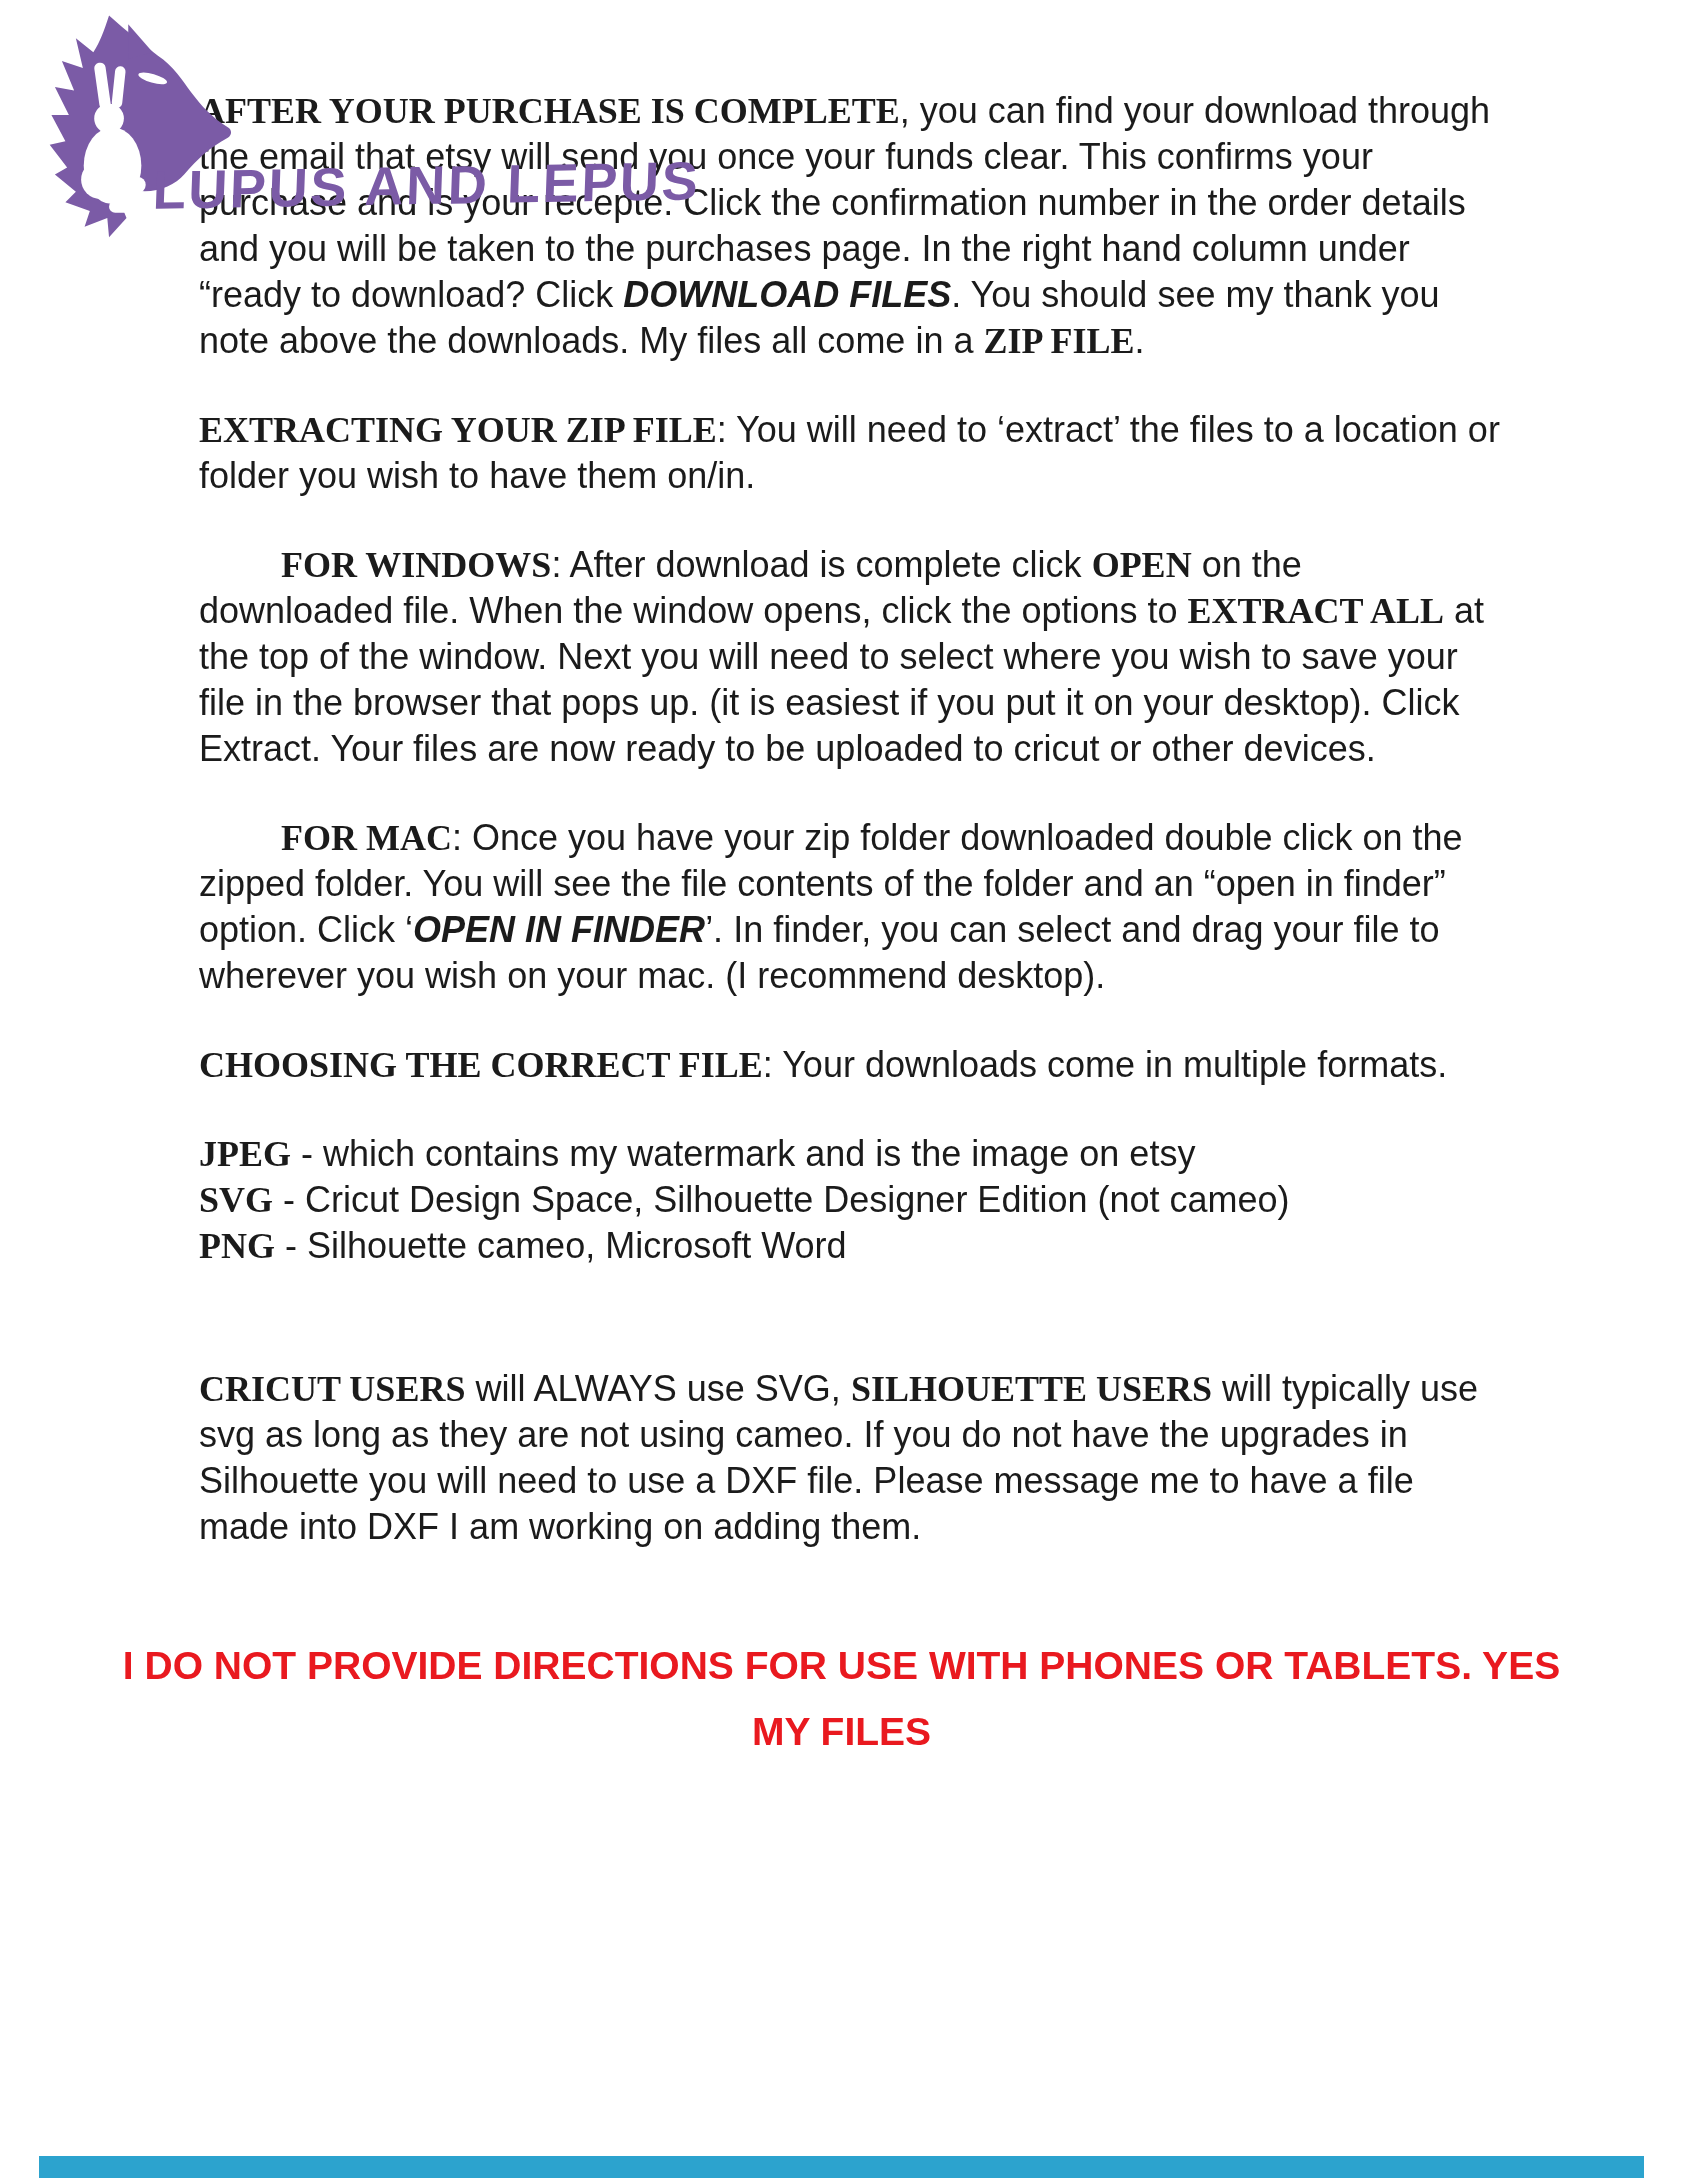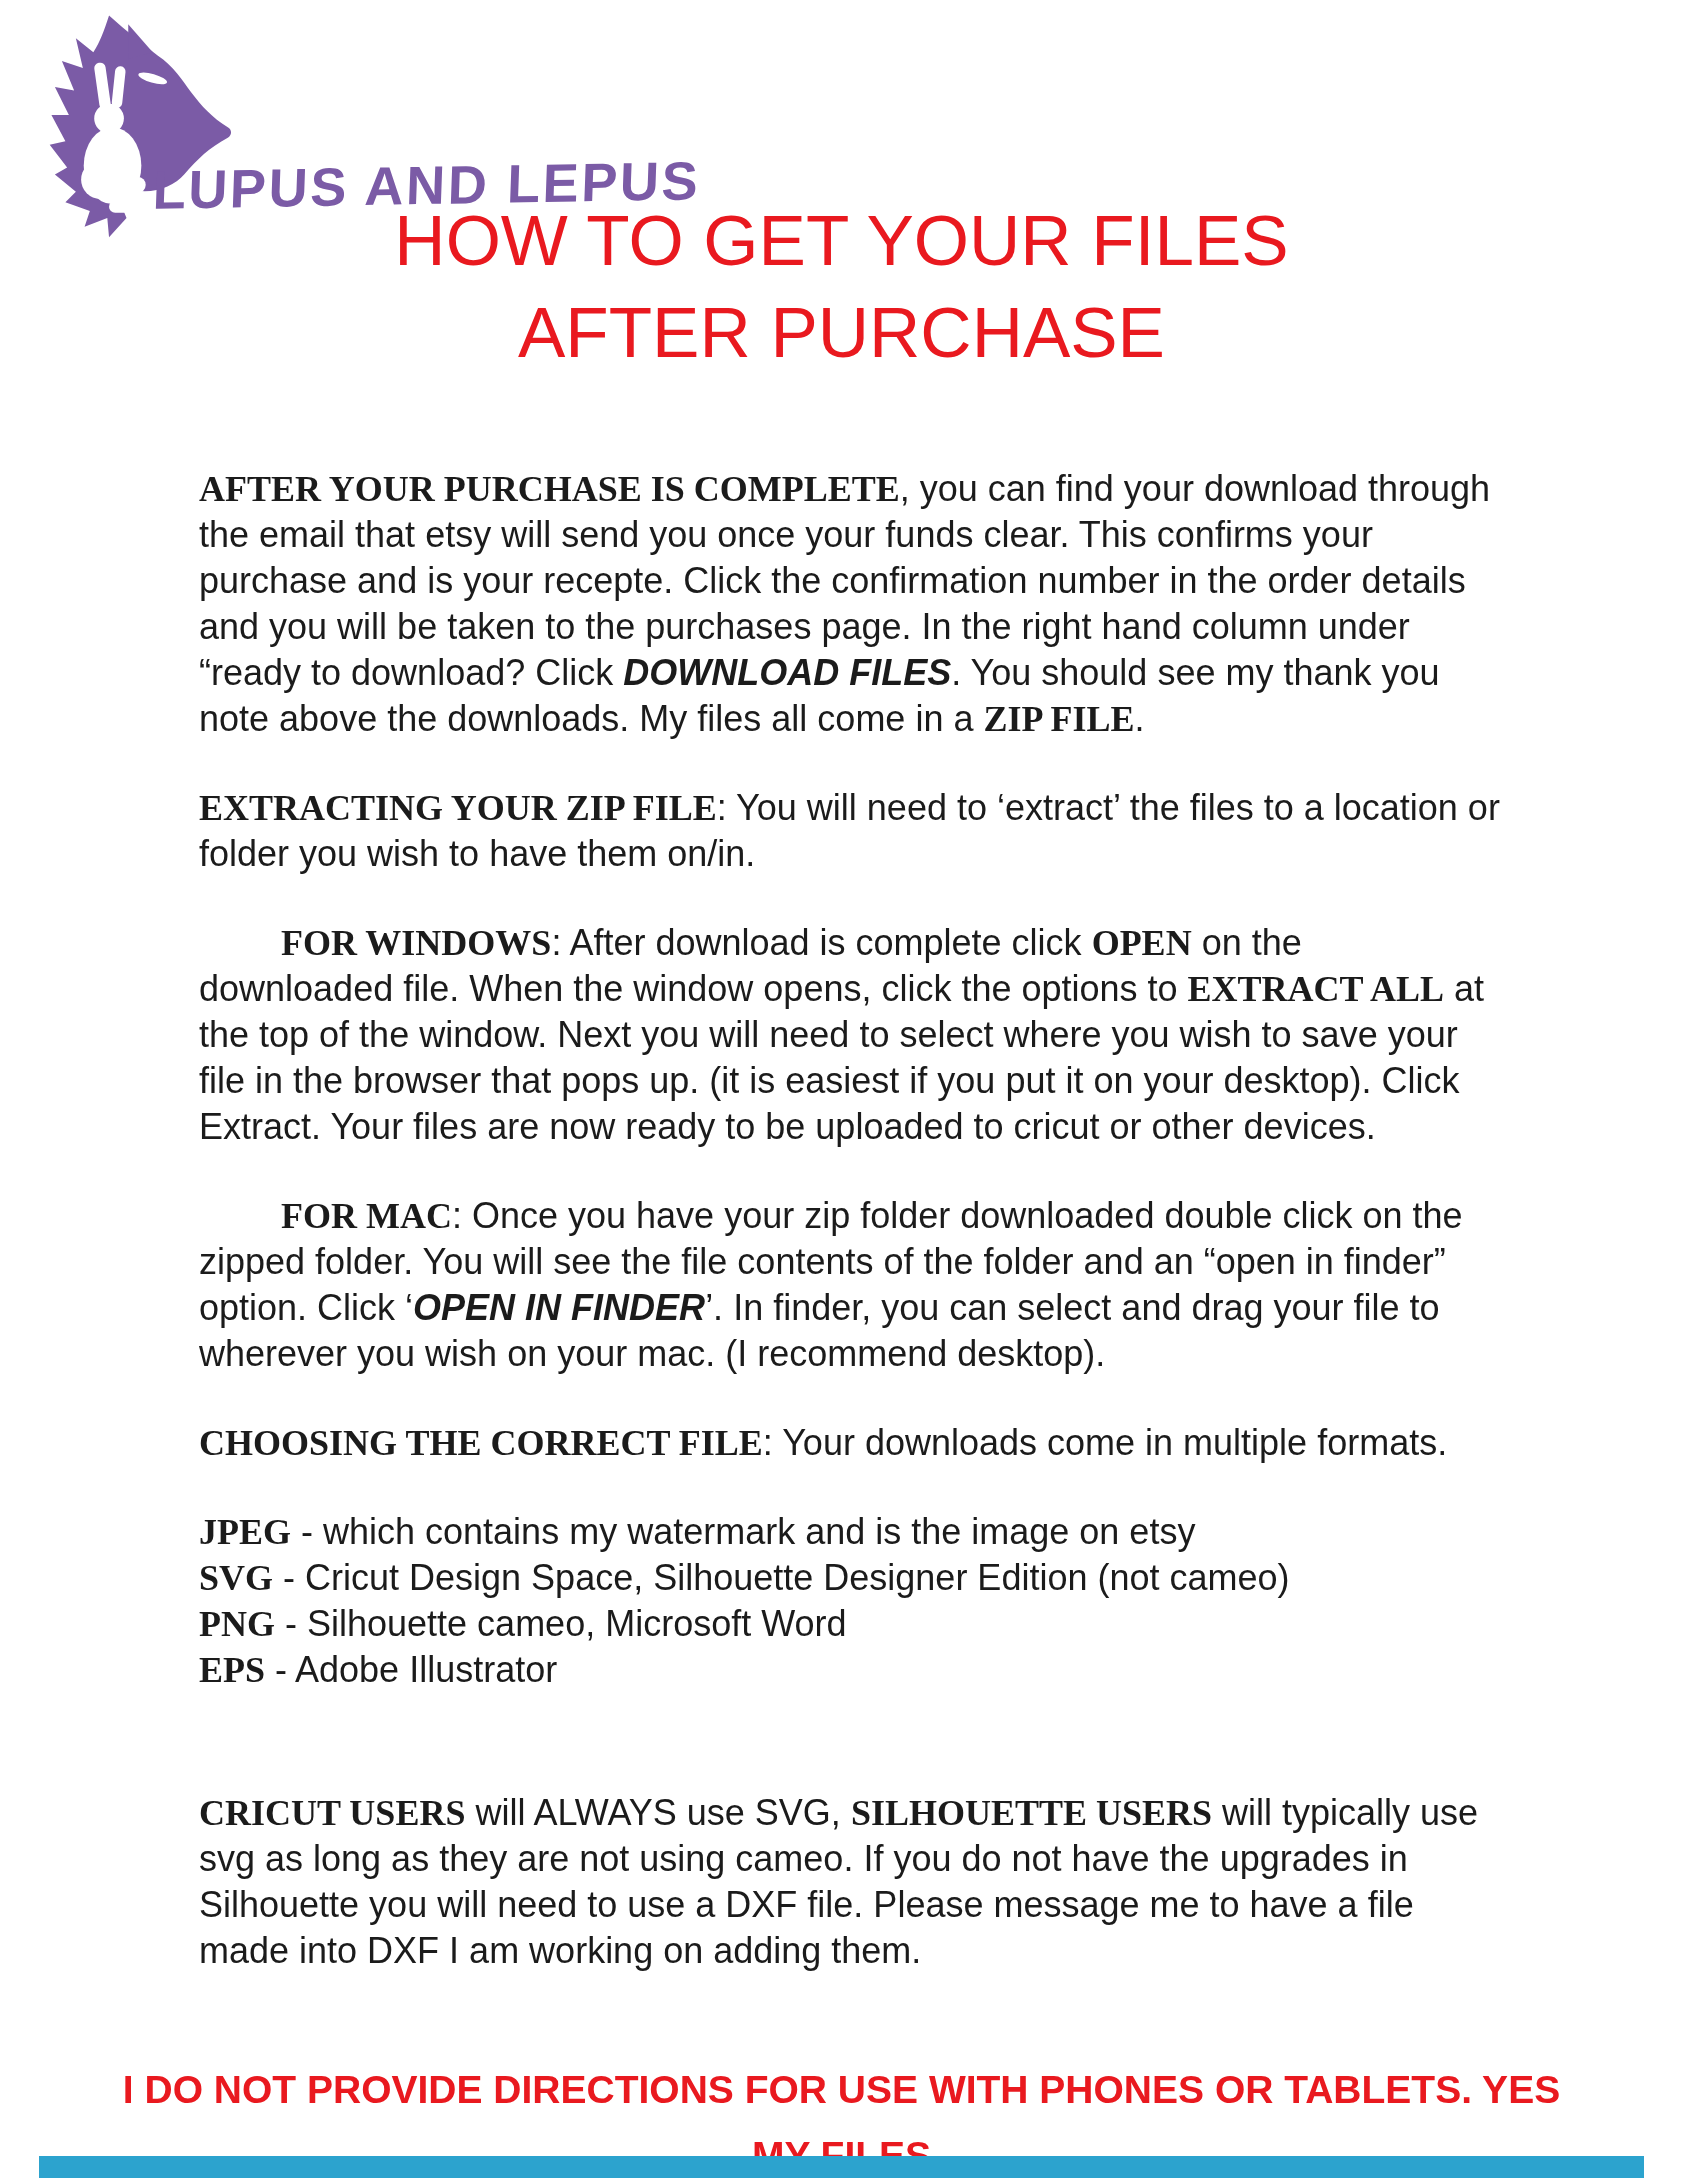--- a/index.html
+++ b/index.html
@@ -89,35 +89,30 @@
         <circle cx="96" cy="122" r="17"></circle>
         <ellipse cx="100" cy="176" rx="33" ry="44"></ellipse>
         <circle cx="86" cy="192" r="22"></circle>
         <circle cx="129" cy="198" r="9"></circle>
         <rect x="96" y="216" width="40" height="14" rx="7"></rect>
       </g>
     </svg>
     <span class="brand">LUPUS AND LEPUS</span>
   </div>
 
-  <div class="title">
-    <div>HOW TO GET YOUR FILES</div>
-    <div>AFTER PURCHASE</div>
-  </div>
 
   <div class="content" id="doc-body">
       <p class="p"><span class="b">AFTER YOUR PURCHASE IS COMPLETE</span><span>, you can find your download through the email that etsy will send you once your funds clear. This confirms your purchase and is your recepte. Click the confirmation number in the order details and you will be taken to the purchases page. In the right hand column under “ready to download? Click </span><span class="bi">DOWNLOAD FILES</span><span>. You should see my thank you note above the downloads. My files all come in a </span><span class="b">ZIP FILE</span><span>.</span></p>
       <p class="p"><span class="b">EXTRACTING YOUR ZIP FILE</span><span>: You will need to ‘extract’ the files to a location or folder you wish to have them on/in.</span></p>
       <p class="p indent"><span class="b">FOR WINDOWS</span><span>: After download is complete click </span><span class="b">OPEN</span><span> on the downloaded file. When the window opens, click the options to </span><span class="b">EXTRACT ALL</span><span> at the top of the window. Next you will need to select where you wish to save your file in the browser that pops up. (it is easiest if you put it on your desktop). Click Extract. Your files are now ready to be uploaded to cricut or other devices.</span></p>
       <p class="p indent"><span class="b">FOR MAC</span><span>: Once you have your zip folder downloaded double click on the zipped folder. You will see the file contents of the folder and an “open in finder” option. Click ‘</span><span class="bi">OPEN IN FINDER</span><span>’. In finder, you can select and drag your file to wherever you wish on your mac. (I recommend desktop).</span></p>
       <p class="p"><span class="b">CHOOSING THE CORRECT FILE</span><span>: Your downloads come in multiple formats.</span></p>
       <p class="p li"><span class="b">JPEG</span><span> - which contains my watermark and is the image on etsy</span></p>
       <p class="p li"><span class="b">SVG</span><span> - Cricut Design Space, Silhouette Designer Edition (not cameo)</span></p>
       <p class="p li"><span class="b">PNG</span><span> - Silhouette cameo, Microsoft Word</span></p>
-      <p class="p li"><span class="b">EPS</span><span> - Adobe Illustrator</span></p>
       <p class="p mt-lg"><span class="b">CRICUT USERS</span><span> will ALWAYS use SVG, </span><span class="b">SILHOUETTE USERS</span><span> will typically use svg as long as they are not using cameo. If you do not have the upgrades in Silhouette you will need to use a DXF file. Please message me to have a file made into DXF I am working on adding them.</span></p>
     </div>
 
   <div class="warning">
     <div>I DO NOT PROVIDE DIRECTIONS FOR USE WITH PHONES OR TABLETS. YES MY FILES</div>
 
   </div>
 
   <div class="bottom-bar"></div>
 

